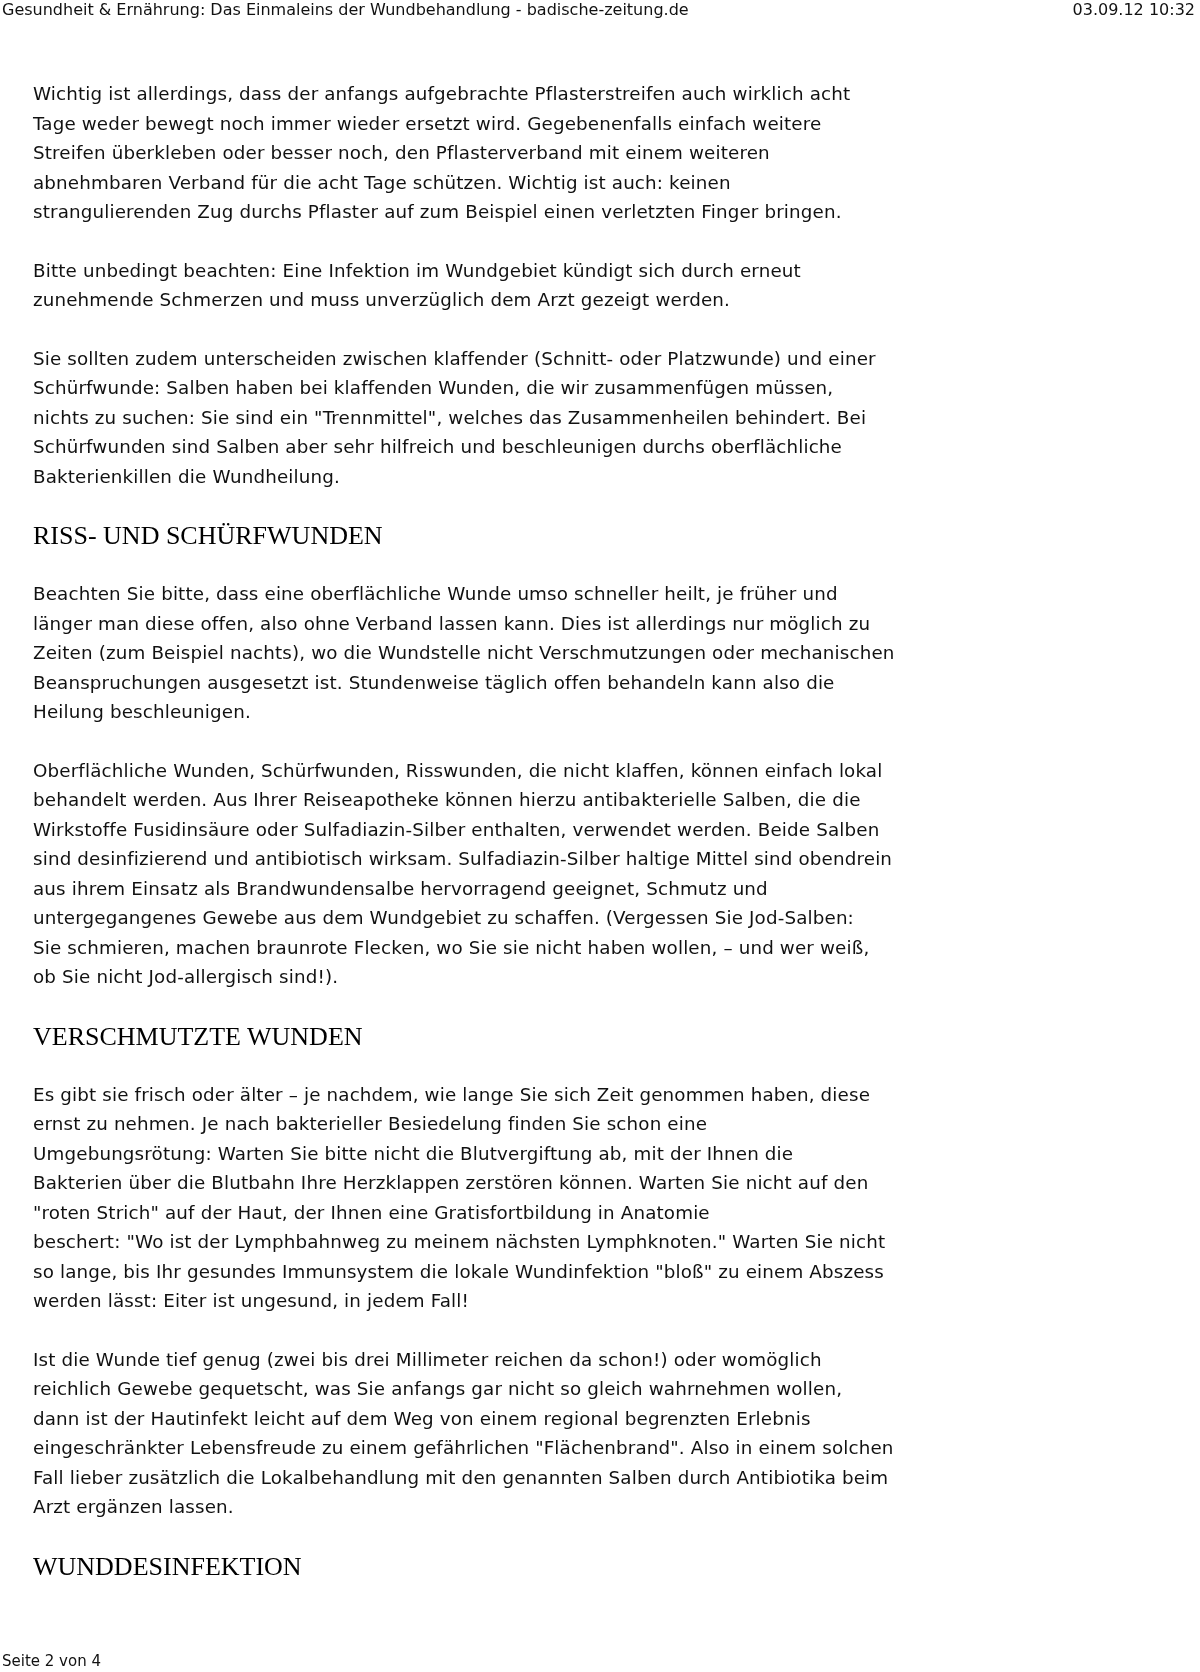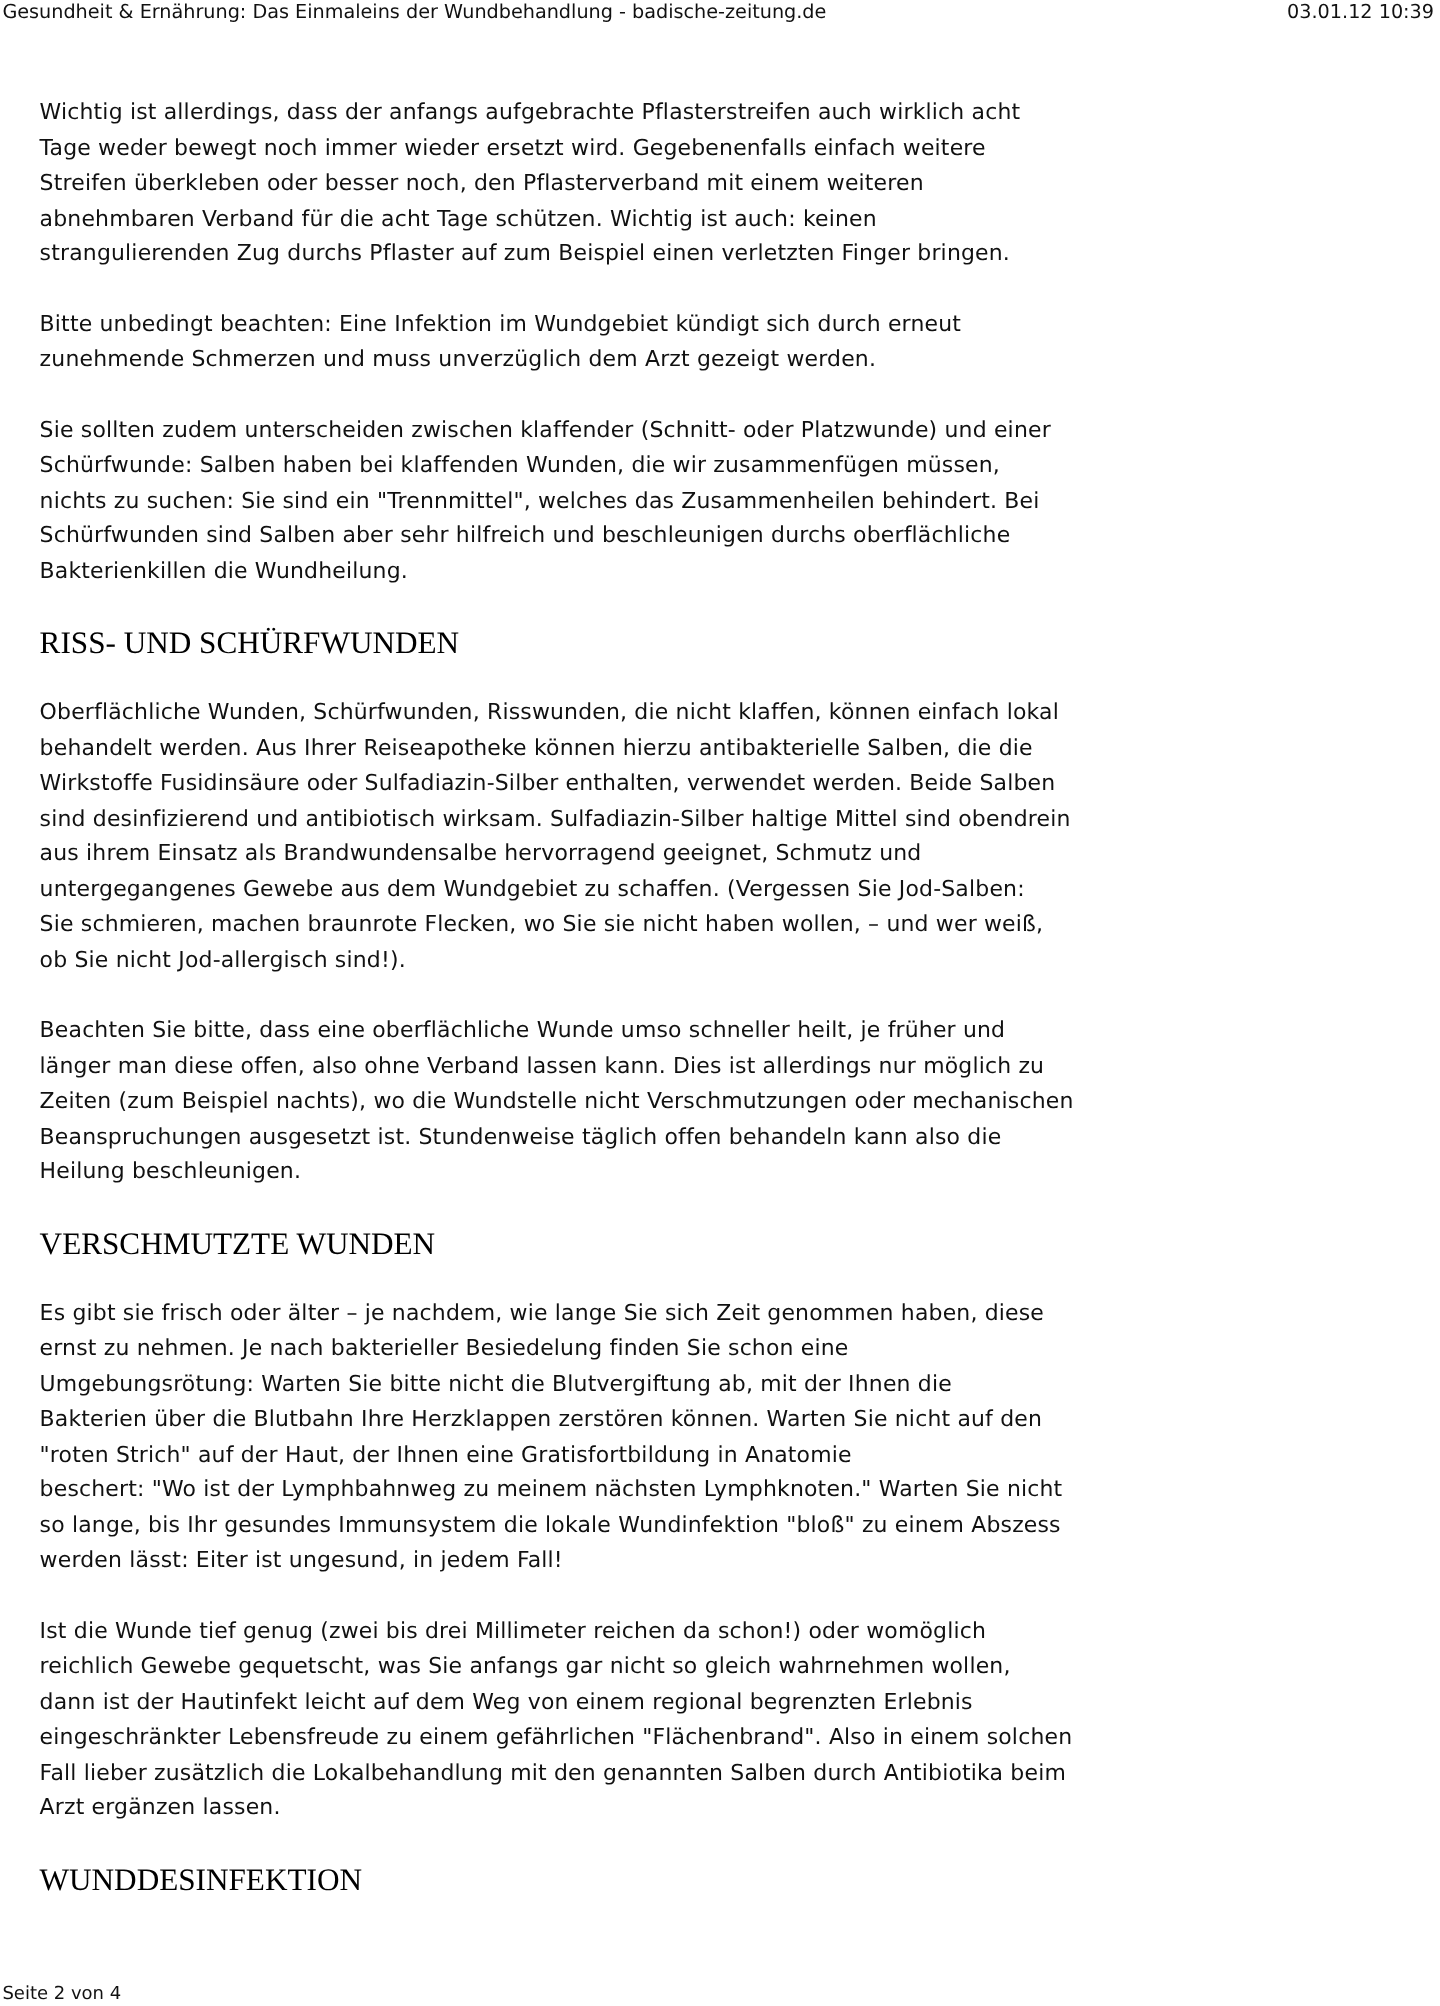--- a/index.html
+++ b/index.html
@@ -20,51 +20,51 @@
   .section-heading {
     font-family: Liberation Serif, serif; font-size: 26px;
     font-weight: normal; color: #000000; margin: 7px 0 27px 0; line-height: 32px;
   }
 </style>
 </head>
 <body>
 
 <div class="print-header">
   <span>Gesundheit &amp; Ernährung: Das Einmaleins der Wundbehandlung - badische-zeitung.de</span>
-  <span>03.01.12 10:39</span>
+  <span>03.09.12 10:32</span>
 </div>
 
 <div class="content">
   <p class="para">Wichtig ist allerdings, dass der anfangs aufgebrachte Pflasterstreifen auch wirklich acht
 Tage weder bewegt noch immer wieder ersetzt wird. Gegebenenfalls einfach weitere
 Streifen überkleben oder besser noch, den Pflasterverband mit einem weiteren
 abnehmbaren Verband für die acht Tage schützen. Wichtig ist auch: keinen
 strangulierenden Zug durchs Pflaster auf zum Beispiel einen verletzten Finger bringen.</p>
   <p class="para">Bitte unbedingt beachten: Eine Infektion im Wundgebiet kündigt sich durch erneut
 zunehmende Schmerzen und muss unverzüglich dem Arzt gezeigt werden.</p>
   <p class="para">Sie sollten zudem unterscheiden zwischen klaffender (Schnitt- oder Platzwunde) und einer
 Schürfwunde: Salben haben bei klaffenden Wunden, die wir zusammenfügen müssen,
 nichts zu suchen: Sie sind ein "Trennmittel", welches das Zusammenheilen behindert. Bei
 Schürfwunden sind Salben aber sehr hilfreich und beschleunigen durchs oberflächliche
 Bakterienkillen die Wundheilung.</p>
 
   <h2 class="section-heading">RISS- UND SCHÜRFWUNDEN</h2>
+  <p class="para">Beachten Sie bitte, dass eine oberflächliche Wunde umso schneller heilt, je früher und
+länger man diese offen, also ohne Verband lassen kann. Dies ist allerdings nur möglich zu
+Zeiten (zum Beispiel nachts), wo die Wundstelle nicht Verschmutzungen oder mechanischen
+Beanspruchungen ausgesetzt ist. Stundenweise täglich offen behandeln kann also die
+Heilung beschleunigen.</p>
   <p class="para">Oberflächliche Wunden, Schürfwunden, Risswunden, die nicht klaffen, können einfach lokal
 behandelt werden. Aus Ihrer Reiseapotheke können hierzu antibakterielle Salben, die die
 Wirkstoffe Fusidinsäure oder Sulfadiazin-Silber enthalten, verwendet werden. Beide Salben
 sind desinfizierend und antibiotisch wirksam. Sulfadiazin-Silber haltige Mittel sind obendrein
 aus ihrem Einsatz als Brandwundensalbe hervorragend geeignet, Schmutz und
 untergegangenes Gewebe aus dem Wundgebiet zu schaffen. (Vergessen Sie Jod-Salben:
 Sie schmieren, machen braunrote Flecken, wo Sie sie nicht haben wollen, – und wer weiß,
 ob Sie nicht Jod-allergisch sind!).</p>
-  <p class="para">Beachten Sie bitte, dass eine oberflächliche Wunde umso schneller heilt, je früher und
-länger man diese offen, also ohne Verband lassen kann. Dies ist allerdings nur möglich zu
-Zeiten (zum Beispiel nachts), wo die Wundstelle nicht Verschmutzungen oder mechanischen
-Beanspruchungen ausgesetzt ist. Stundenweise täglich offen behandeln kann also die
-Heilung beschleunigen.</p>
 
   <h2 class="section-heading">VERSCHMUTZTE WUNDEN</h2>
   <p class="para">Es gibt sie frisch oder älter – je nachdem, wie lange Sie sich Zeit genommen haben, diese
 ernst zu nehmen. Je nach bakterieller Besiedelung finden Sie schon eine
 Umgebungsrötung: Warten Sie bitte nicht die Blutvergiftung ab, mit der Ihnen die
 Bakterien über die Blutbahn Ihre Herzklappen zerstören können. Warten Sie nicht auf den
 "roten Strich" auf der Haut, der Ihnen eine Gratisfortbildung in Anatomie
 beschert: "Wo ist der Lymphbahnweg zu meinem nächsten Lymphknoten." Warten Sie nicht
 so lange, bis Ihr gesundes Immunsystem die lokale Wundinfektion "bloß" zu einem Abszess
 werden lässt: Eiter ist ungesund, in jedem Fall!</p>

